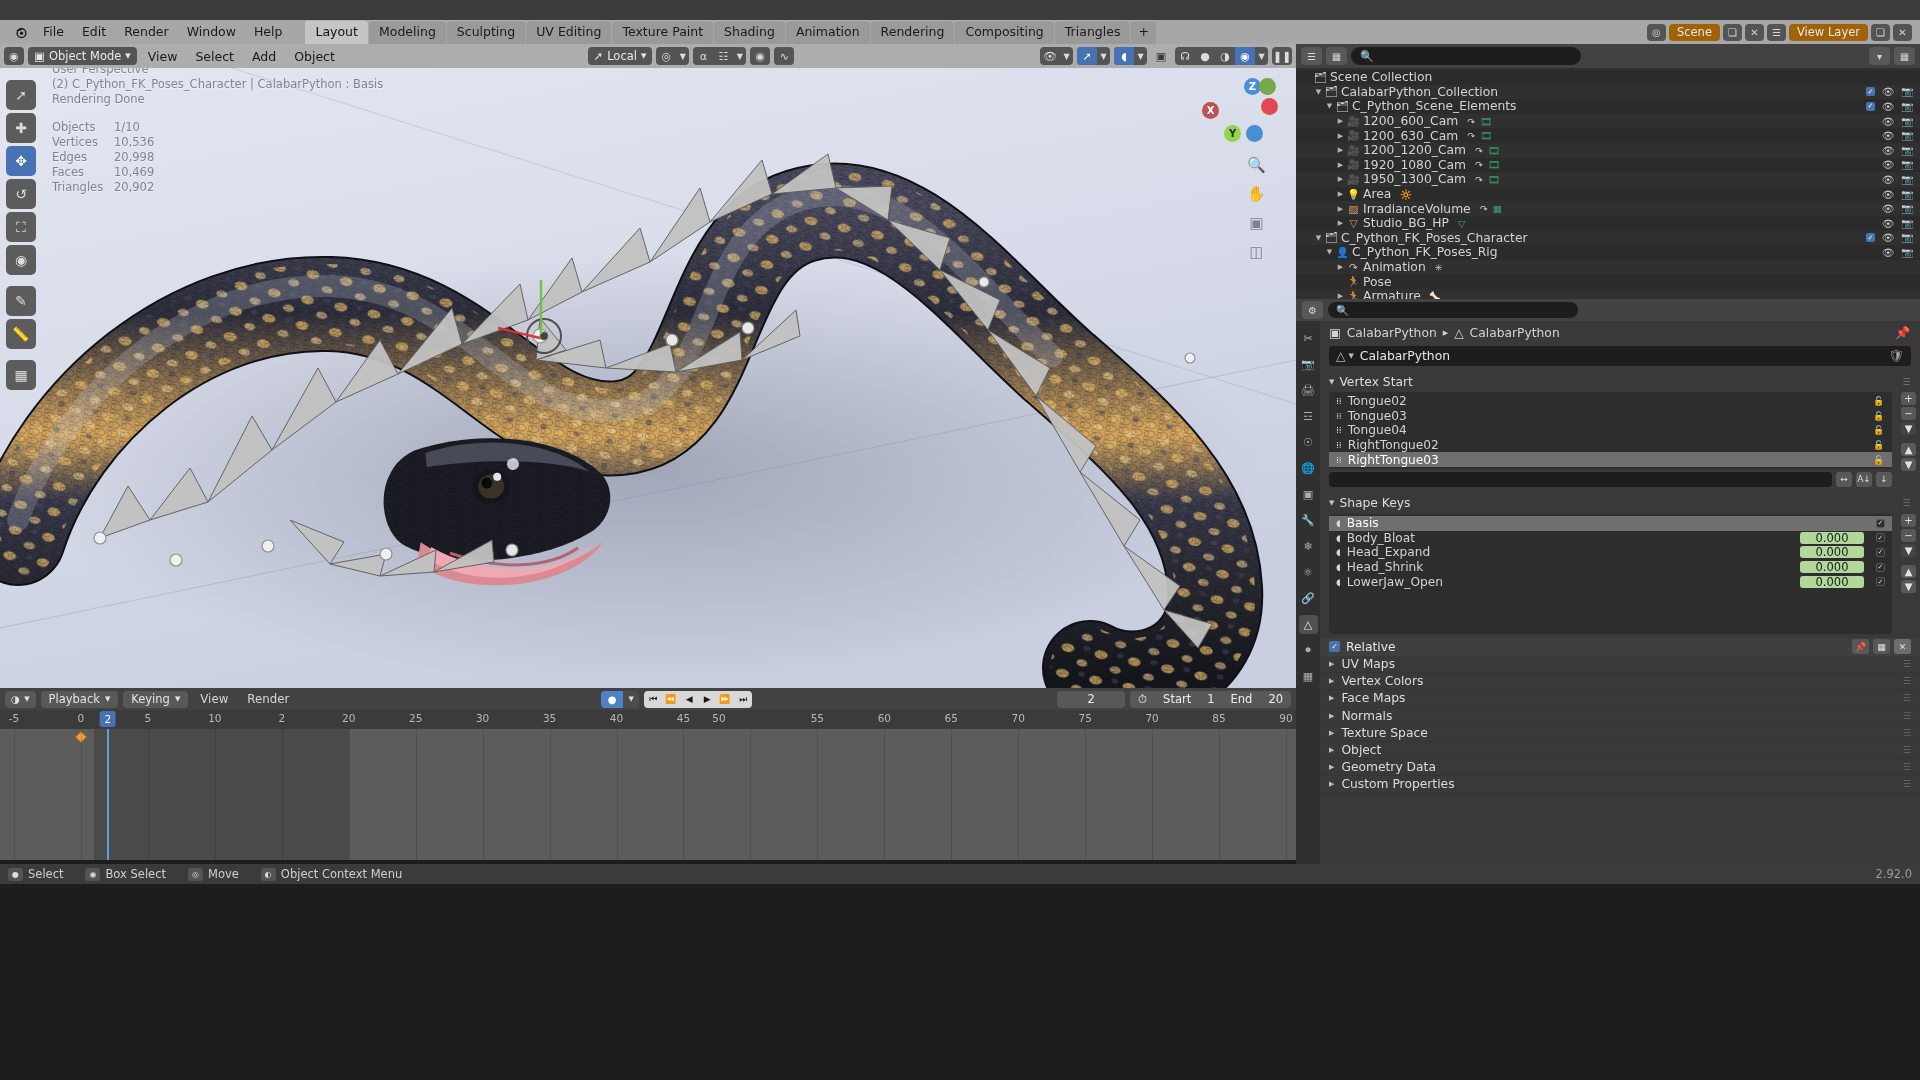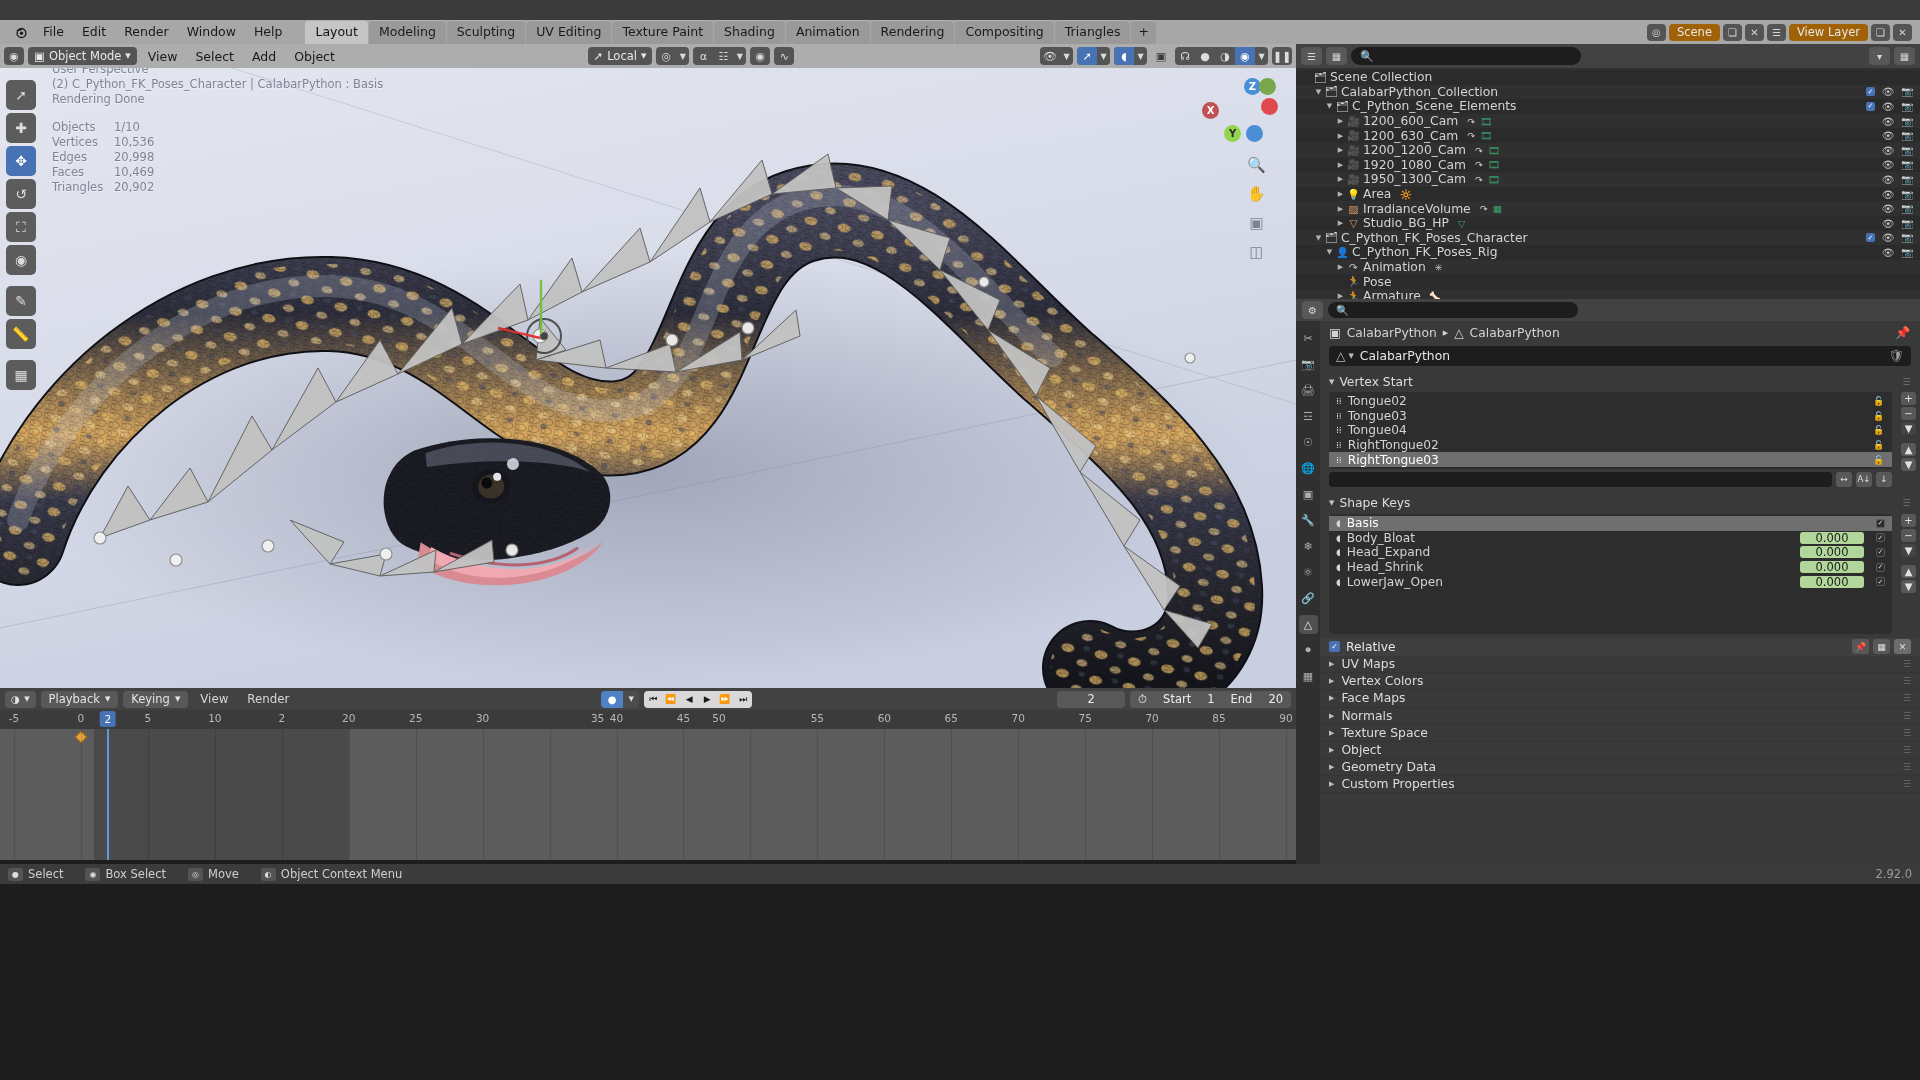--- a/index.html
+++ b/index.html
@@ -917,21 +917,21 @@
   </div>
   <div id="tl-ruler">
       <div class="tick" style="left: 14px;">-5</div>
       <div class="tick" style="left: 80.9474px;">0</div>
       <div class="tick" style="left: 147.895px;">5</div>
       <div class="tick" style="left: 214.842px;">10</div>
       <div class="tick" style="left: 281.789px;">2</div>
       <div class="tick" style="left: 348.737px;">20</div>
       <div class="tick" style="left: 415.684px;">25</div>
       <div class="tick" style="left: 482.632px;">30</div>
-      <div class="tick" style="left: 549.579px; margin-left: 48px;">35</div>
+      <div class="tick" style="left: 549.579px;">35</div>
       <div class="tick" style="left: 616.526px;">40</div>
       <div class="tick" style="left: 683.474px;">45</div>
       <div class="tick" style="left: 719px;">50</div>
       <div class="tick" style="left: 817.368px;">55</div>
       <div class="tick" style="left: 884.316px;">60</div>
       <div class="tick" style="left: 951.263px;">65</div>
       <div class="tick" style="left: 1018.21px;">70</div>
       <div class="tick" style="left: 1085.16px;">75</div>
       <div class="tick" style="left: 1152.11px;">70</div>
       <div class="tick" style="left: 1219.05px;">85</div>

